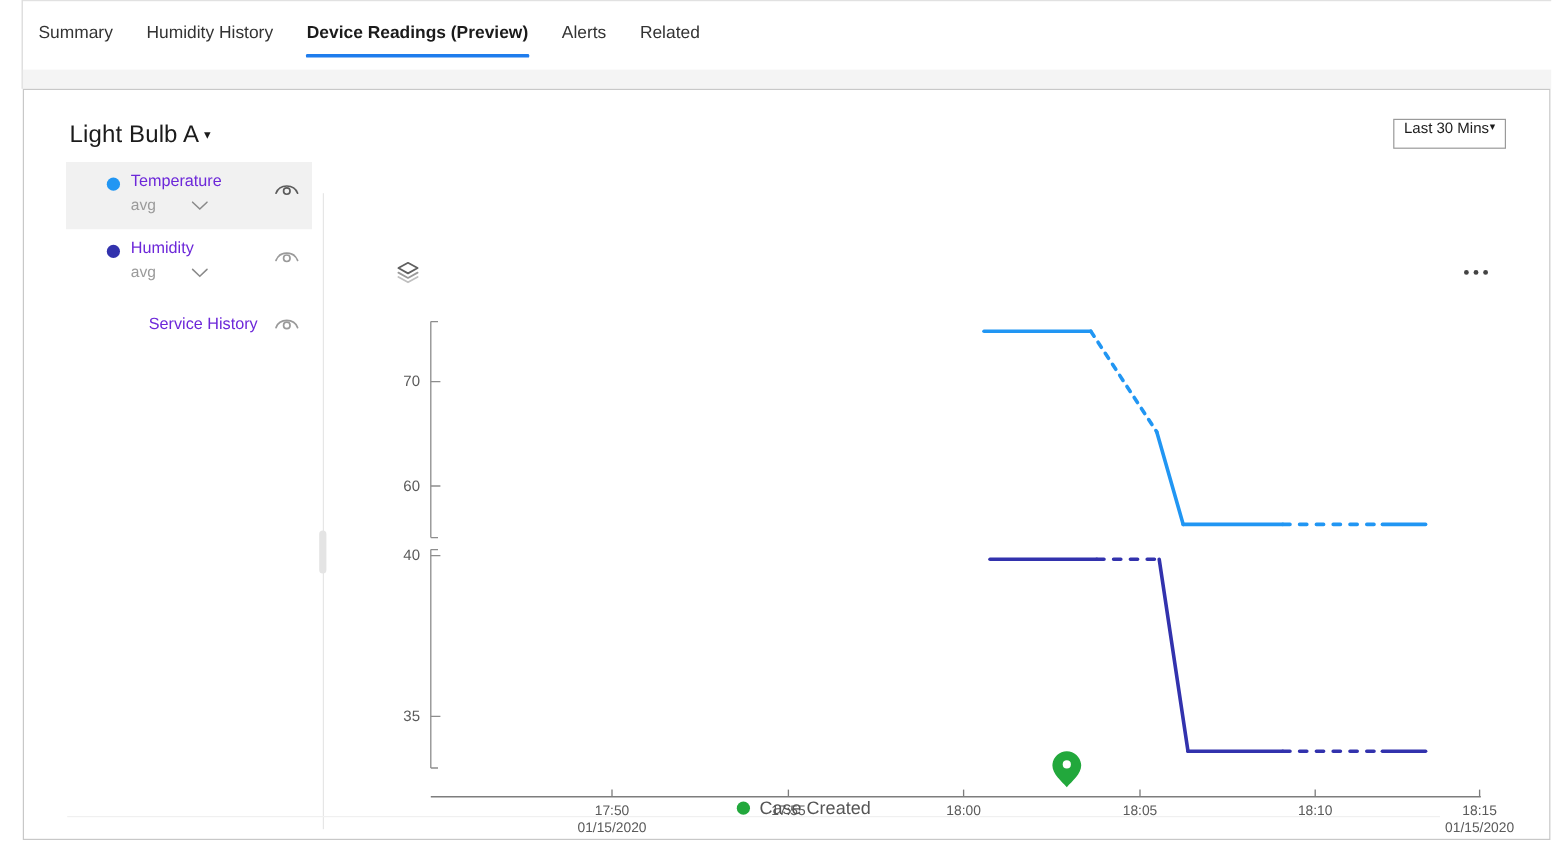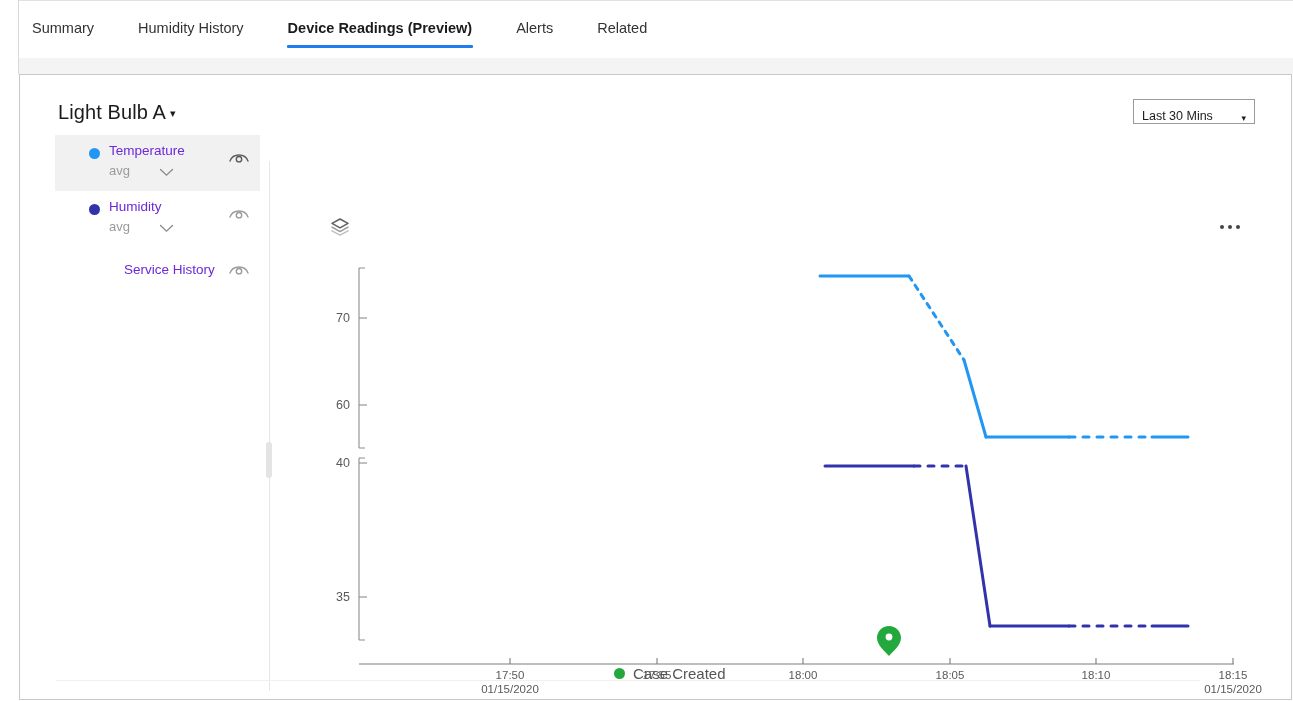--- a/index.html
+++ b/index.html
@@ -25,21 +25,21 @@
     height: 58px;
     background: #ffffff;
     box-sizing: border-box;
   }
   .tabs {
     position: absolute;
     left: 18px;
     top: 18px;
     display: flex;
     align-items: flex-end;
-    gap: 16px;
+    gap: 0px;
   }
   .tab {
     position: relative;
     padding: 0 14px 10px 14px;
     font-size: 14.5px;
     color: #333333;
     line-height: 20px;
     cursor: pointer;
     white-space: nowrap;
   }
@@ -108,27 +108,27 @@
     font-size: 11px;
     color: #1b1b1b;
     margin-left: 4px;
     vertical-align: 2px;
   }
 
   .range-select {
     position: absolute;
     right: 36px;
     top: 24px;
-    width: 122px;
+    width: 94px;
     height: 25px;
     border: 1px solid #9a9a9a;
     background: #ffffff;
     box-sizing: border-box;
     display: flex;
-    align-items: flex-end;
+    align-items: flex-start;
     font-size: 12.5px;
     color: #1b1b1b;
     cursor: pointer;
     padding: 0 8px;
   }
   .range-select .rlabel { flex: 1; }
   .range-select .rcaret { font-size: 9px; }
 
   .ellipsis-btn {
     position: absolute;

